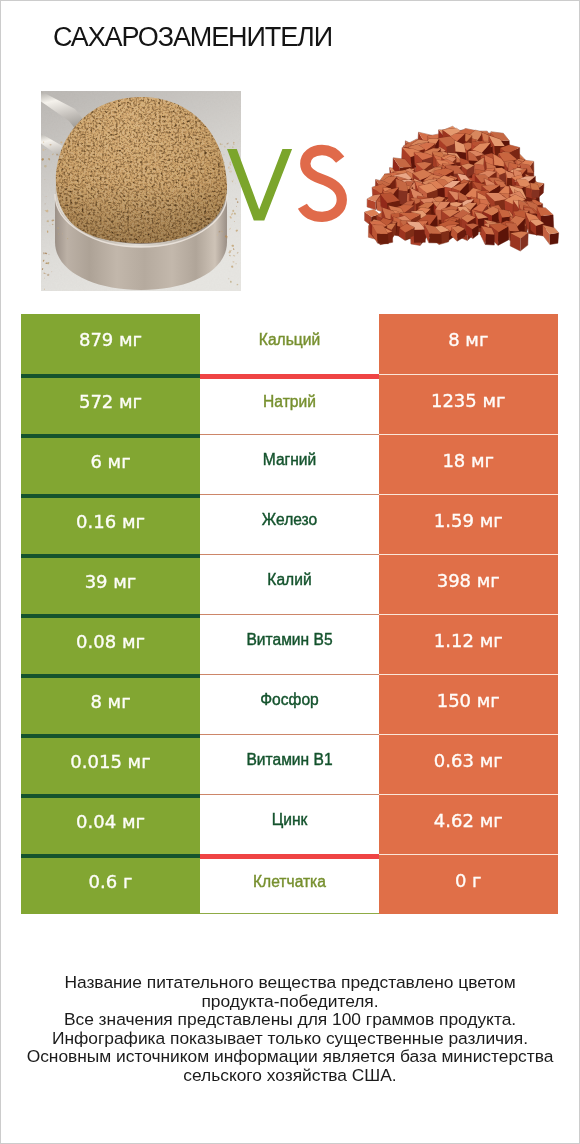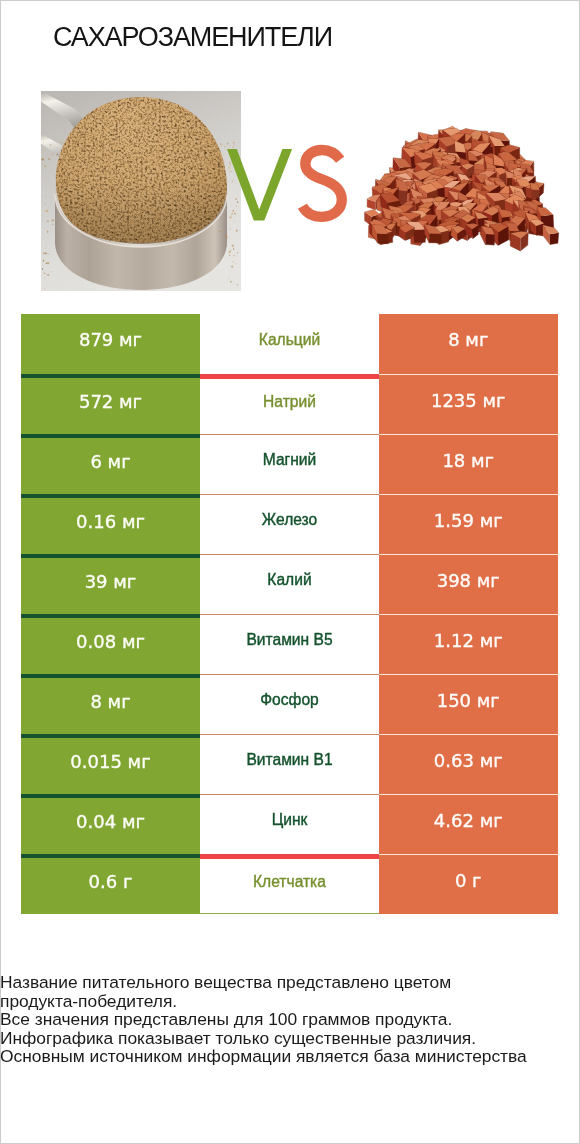--- a/index.html
+++ b/index.html
@@ -42,21 +42,21 @@
   .win-right .lbl { color:#14532d; }
   .row + .row .cell-left  { border-top:4px solid #14532d; }
   .row + .row .cell-right { border-top:1px solid #fbe6d8; }
   .row + .row .cell-mid   { border-top:5px solid #ef4444; }
   .row + .row.win-right .cell-mid { border-top:1px solid #cd8669; }
   .tbl-bottom { position:absolute; left:179px; top:599px; width:179px; height:1px; }
 
   
   .footer {
     position:absolute; left:0; top:973px; width:580px;
-    color:#1b1b1b; font-size:17.4px; line-height:18.6px;
+    text-align:center; color:#1b1b1b; font-size:17.4px; line-height:18.6px;
     letter-spacing:-0.02px;
   }
 </style>
 </head>
 <body>
 
 <div class="page">
 
   <div class="title title-left">САХАРОЗАМЕНИТЕЛИ</div>
 
@@ -1671,14 +1671,15 @@
       </div>
       <div class="tbl-bottom" style="background: rgb(143, 171, 69);"></div>
     </div>
 
   <div class="footer">
       <div>Название питательного вещества представлено цветом</div>
       <div>продукта-победителя.</div>
       <div>Все значения представлены для 100 граммов продукта.</div>
       <div>Инфографика показывает только существенные различия.</div>
       <div>Основным источником информации является база министерства</div>
+      <div>сельского хозяйства США.</div>
     </div>
 </div>
 
 </body></html>

